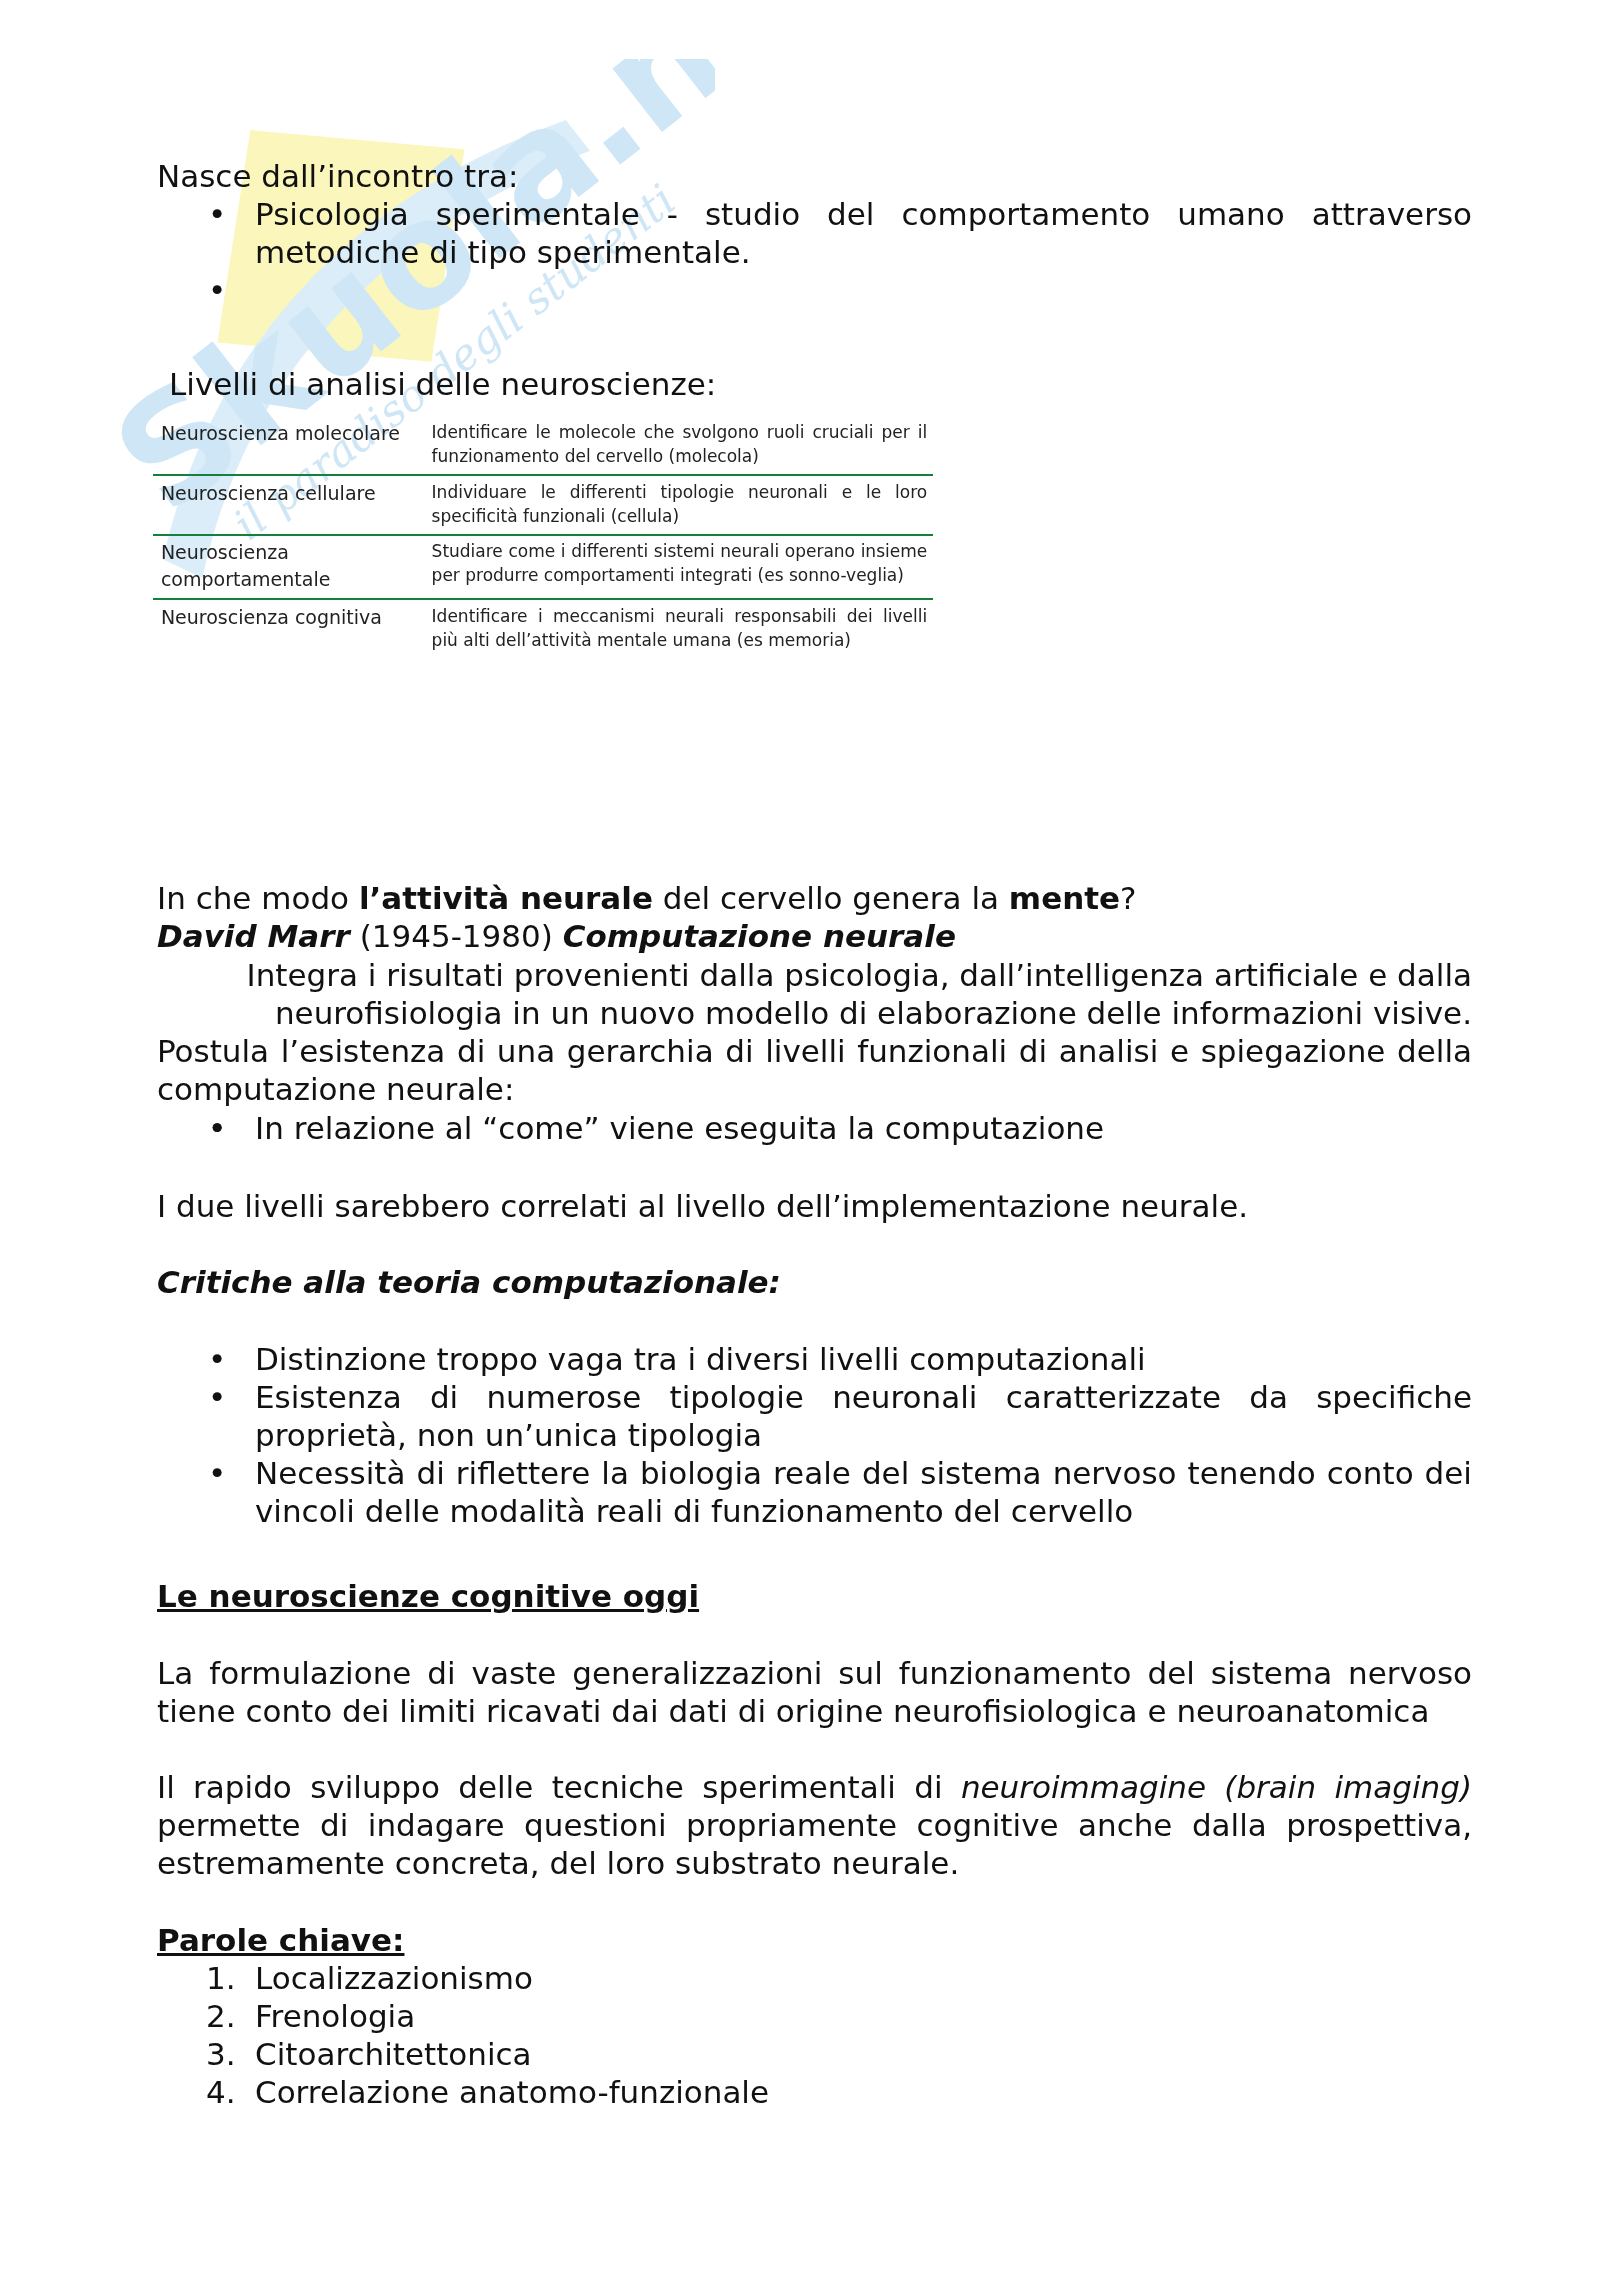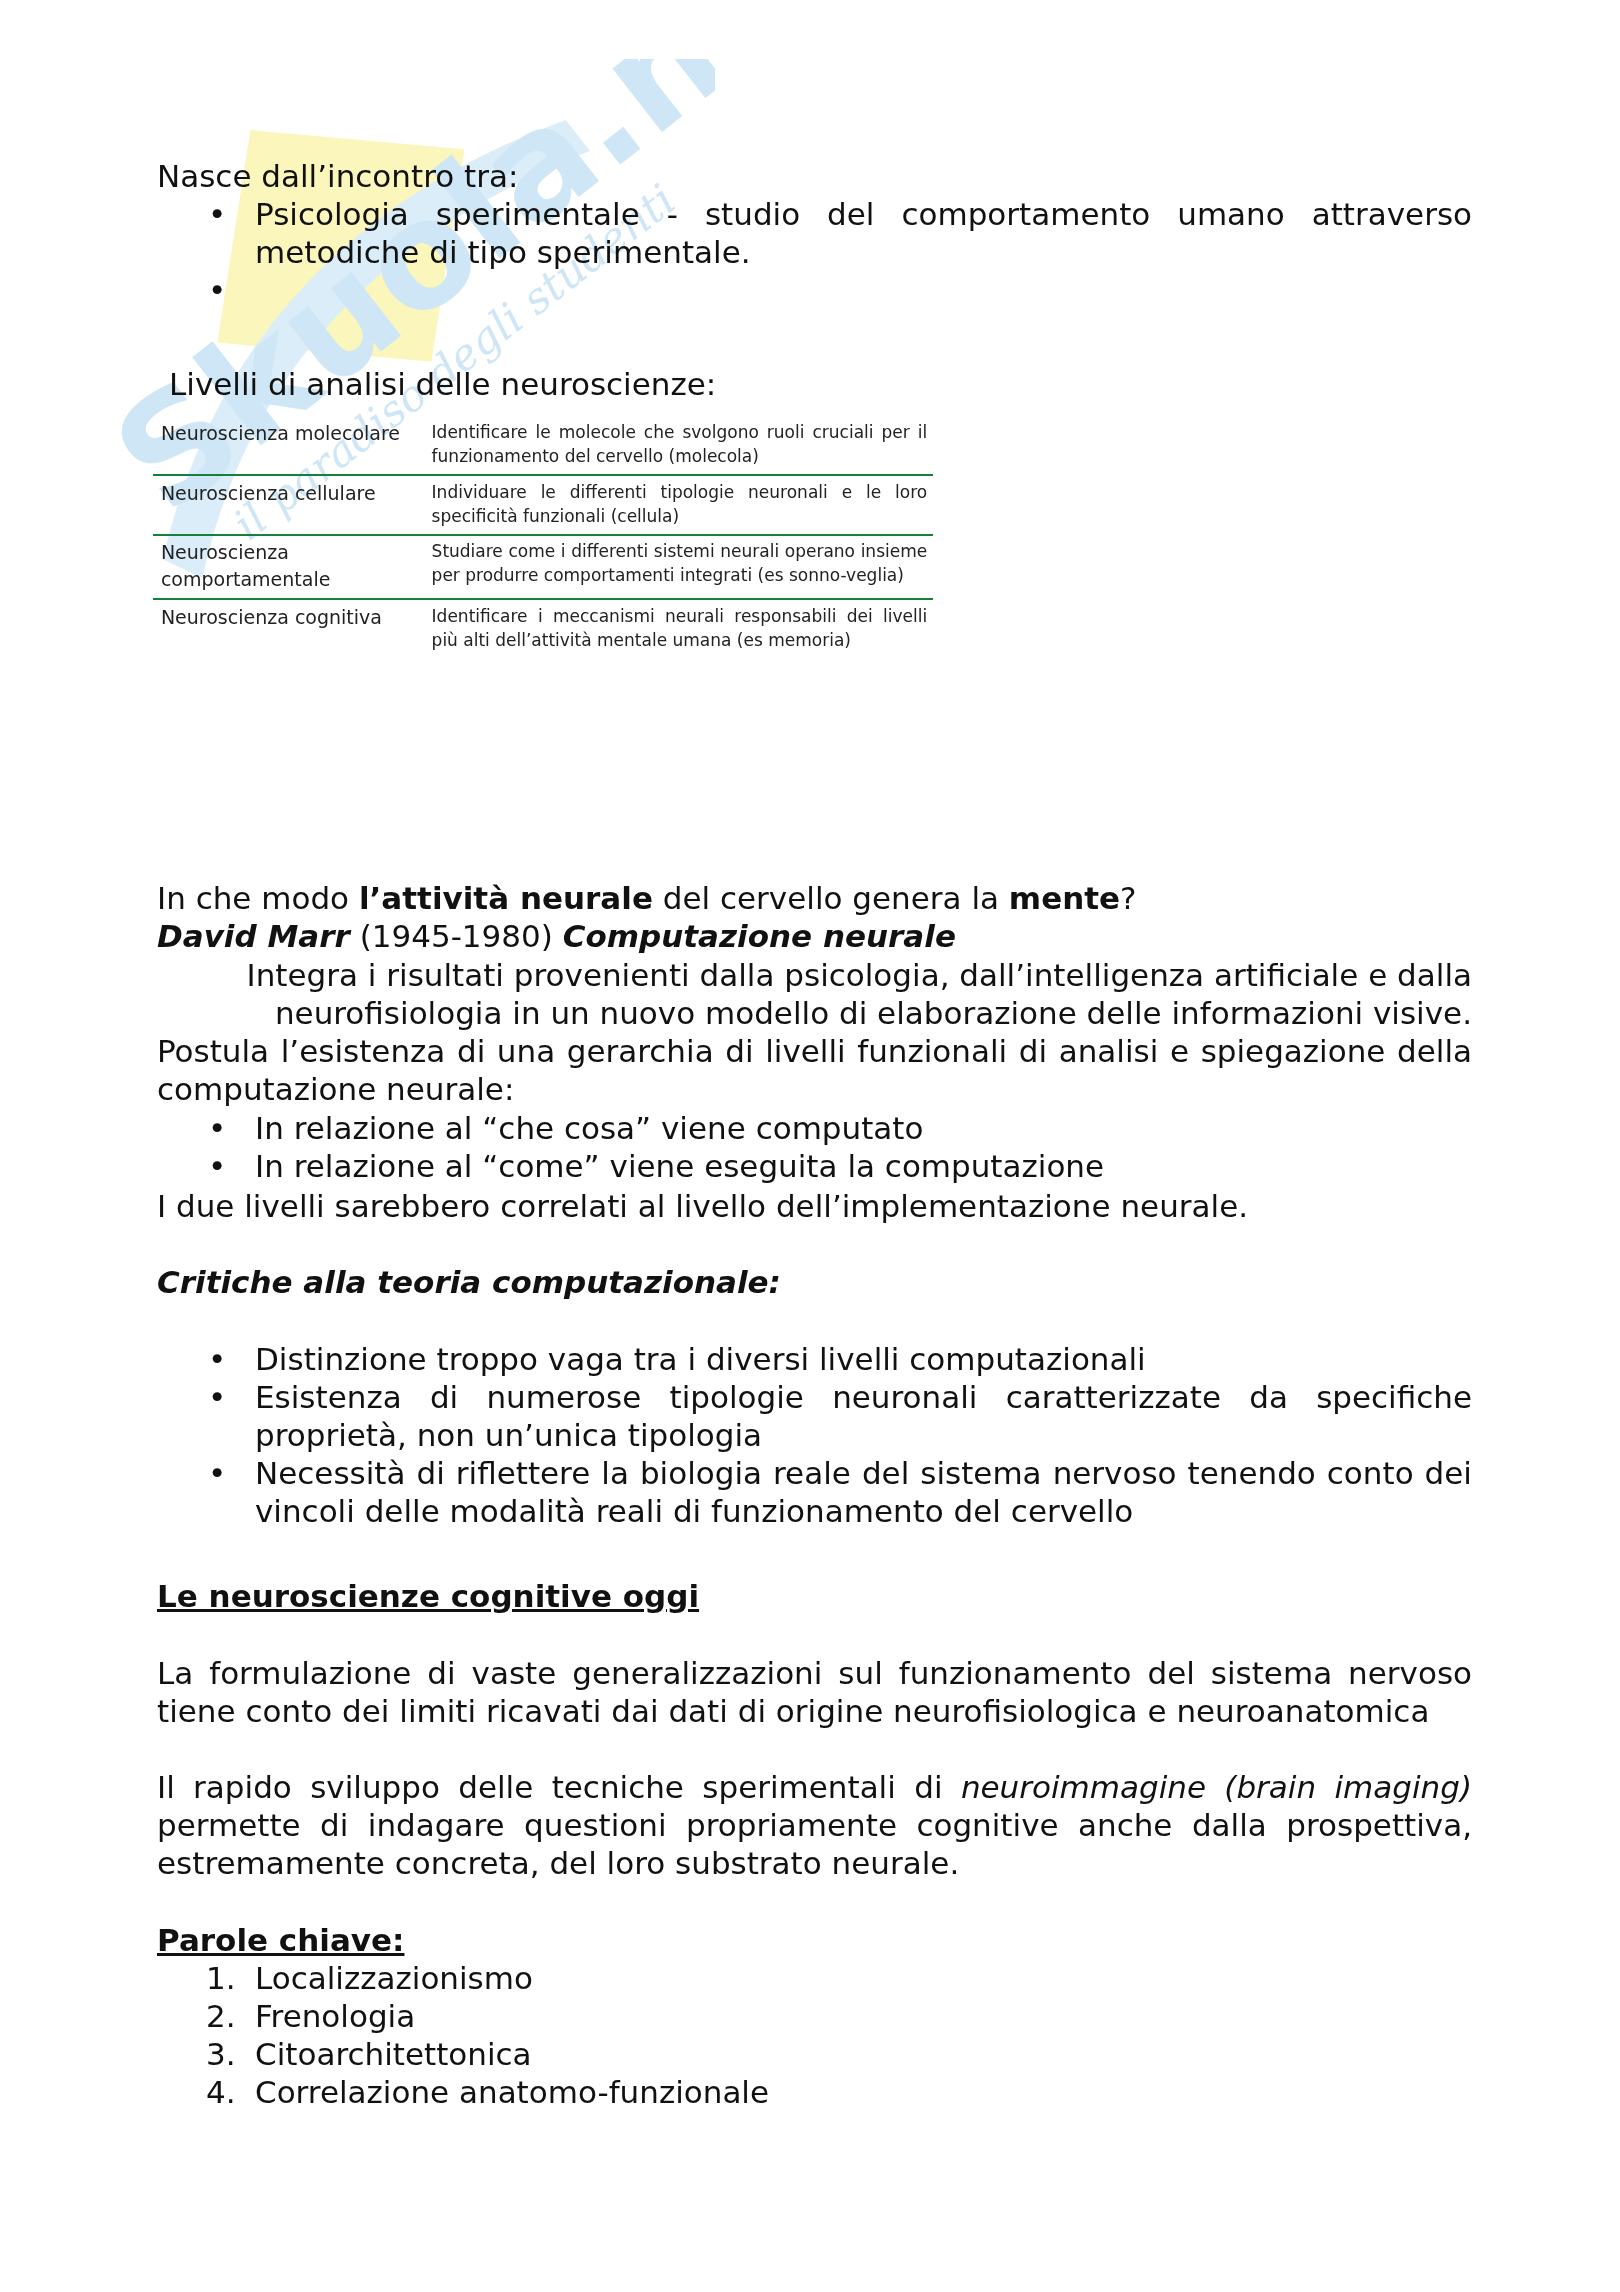--- a/index.html
+++ b/index.html
@@ -71,21 +71,21 @@
 
   <p class="txt abs" style="top:879px">
     <span>In che modo </span><span class="b">l’attività neurale</span><span> del cervello genera la </span><span class="b">mente</span><span>?</span>
   </p>
   <p class="txt abs" style="top:917px">
     <span class="bi">David Marr</span><span> (1945-1980) </span><span></span><span> </span><span class="bi">Computazione neurale</span>
   </p>
   <p class="txt abs" style="top:956px; text-align:right">Integra i risultati provenienti dalla psicologia, dall’intelligenza artificiale e dalla neurofisiologia in un nuovo modello di elaborazione delle informazioni visive.</p>
   <p class="txt abs just" style="top:1032px">Postula l’esistenza di una gerarchia di livelli funzionali di analisi e spiegazione della computazione neurale:</p>
   <ul class="bul abs" style="top:1109px">
-    <li><span class="mark">•</span><span>In relazione al “che cosa” viene computato</span></li>
+    <li><span class="mark">•</span></li>
     <li><span class="mark">•</span><span>In relazione al “come” viene eseguita la computazione</span></li>
   </ul>
   <p class="txt abs" style="top:1187px">I due livelli sarebbero correlati al livello dell’implementazione neurale.</p>
 
   <p class="h-bi abs" style="top:1263px">Critiche alla teoria computazionale:</p>
   <ul class="bul abs" style="top:1340px">
     <li><span class="mark">•</span><span>Distinzione troppo vaga tra i diversi livelli computazionali</span></li>
     <li class="just"><span class="mark">•</span><span>Esistenza di numerose tipologie neuronali caratterizzate da specifiche proprietà, non un’unica tipologia</span></li>
     <li class="just"><span class="mark">•</span><span>Necessità di riflettere la biologia reale del sistema nervoso tenendo conto dei vincoli delle modalità reali di funzionamento del cervello</span></li>
   </ul>

